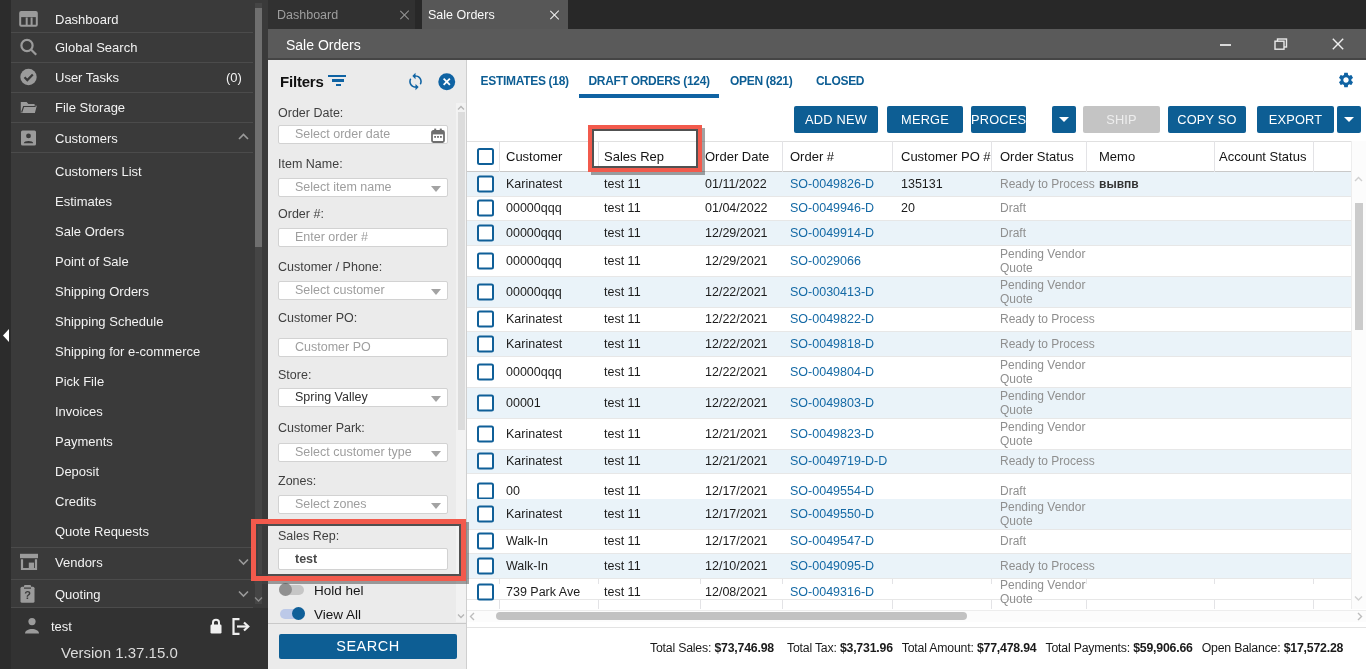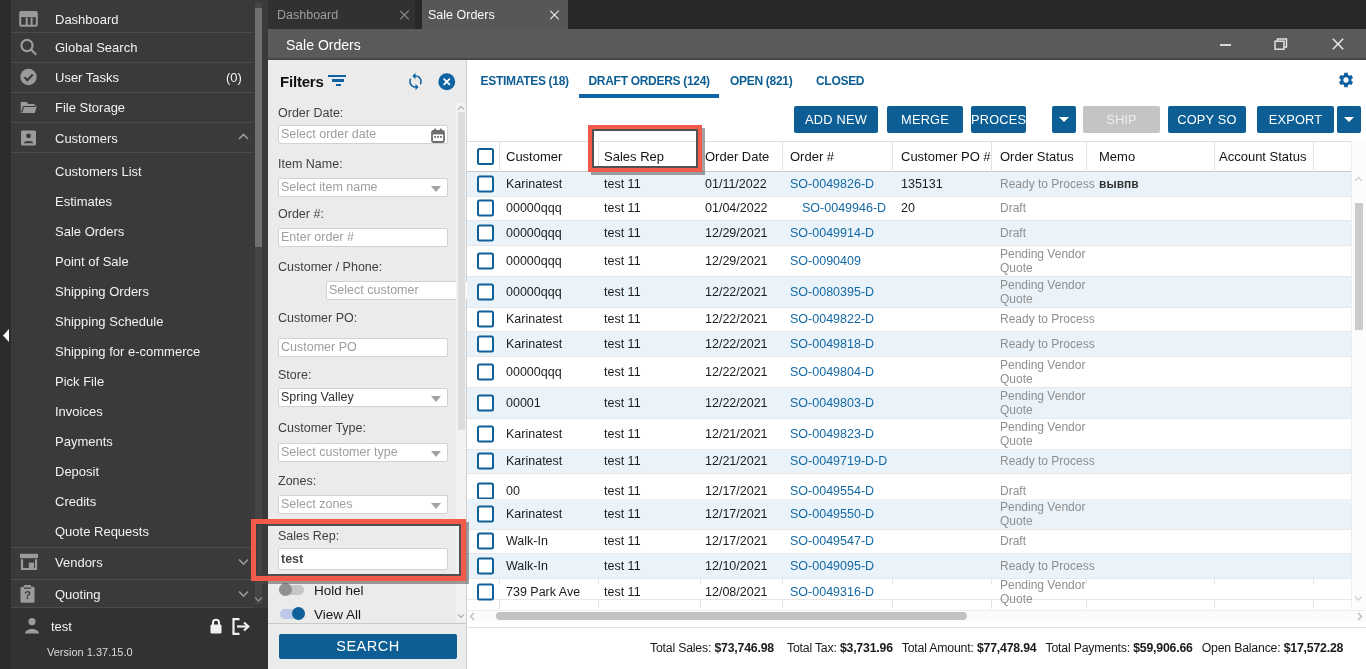--- a/index.html
+++ b/index.html
@@ -17,21 +17,21 @@
 .ttab { position:absolute; top:0; height:29px; font-size:12.5px; }
 .tx { position:absolute; width:10px; height:10px; top:9px; }
 .tx:before,.tx:after { content:""; position:absolute; left:4.5px; top:-0.5px; width:1.4px; height:12px; }
 .tx:before { transform:rotate(45deg); }
 .tx:after { transform:rotate(-45deg); }
 
 #titlebar { left:268px; top:29px; width:1098px; height:31px; background:#5a5a5a; border-bottom:2px solid #454545; }
 
 #fpanel { left:268px; top:60px; width:199px; height:609px; background:#ebebeb; border-right:1px solid #cfcfcf; }
 .flab { position:absolute; left:278px; font-size:12.5px; color:#3f3f3f; transform:translateY(-50%); white-space:nowrap; }
-.finput { position:absolute; left:278px; width:170px; height:19px; background:#fff; border:1px solid #d2d2d2; border-radius:2px; font-size:12.5px; color:#9e9e9e; line-height:17px; padding-left:2px; white-space:nowrap; overflow:hidden; }
+.finput { position:absolute; left:278px; width:170px; height:19px; background:#fff; border:1px solid #d2d2d2; border-radius:2px; font-size:12.5px; color:#9e9e9e; line-height:17px; padding-left:16px; white-space:nowrap; overflow:hidden; }
 .caret { position:absolute; right:6px; top:7px; width:0; height:0; border-left:5px solid transparent; border-right:5px solid transparent; border-top:6px solid #a3a3a3; }
 
 #main { left:467px; top:60px; width:899px; height:609px; background:#fff; }
 .mtab { position:absolute; top:74px; font-weight:bold; font-size:12px; color:#0d5e94; letter-spacing:-0.3px; white-space:nowrap; }
 .btn { position:absolute; top:106px; height:27px; background:#0d5e94; color:#fff; font-size:12.8px; text-align:center; line-height:27px; border-radius:2px; letter-spacing:0.2px; }
 .btn .c { position:absolute; left:50%; top:11px; margin-left:-5px; width:0; height:0; border-left:5px solid transparent; border-right:5px solid transparent; border-top:5.5px solid #fff; }
 .colline { position:absolute; top:141px; width:1px; height:468px; background:#e3e3e6; }
 .hcell { position:absolute; top:141px; height:31px; line-height:31px; font-size:13px; color:#141414; white-space:nowrap; }
 .row { position:absolute; left:467px; width:884px; border-bottom:1px solid #e7e7e7; }
 .cell { position:absolute; font-size:12.5px; color:#1c1c1c; white-space:nowrap; top:50%; transform:translateY(-50%); }
@@ -128,21 +128,21 @@
 <div class="mi" style="top:626px;left:51px;font-size:13px">test</div>
 <svg class="abs" style="left:209px;top:618px" width="14" height="16" viewBox="0 0 14 16">
     <path d="M4 7 L4 4.5 C4 0.8 10 0.8 10 4.5 L10 7" fill="none" stroke="#efefef" stroke-width="2"></path>
     <rect x="1.5" y="6.5" width="11" height="9" rx="1.2" fill="#efefef"></rect>
   </svg>
 <svg class="abs" style="left:232px;top:617.5px" width="18" height="17" viewBox="0 0 18 17">
     <path d="M7.5 1.2 L1.5 1.2 L1.5 15.8 L7.5 15.8" fill="none" stroke="#efefef" stroke-width="2.2"></path>
     <line x1="5" y1="8.5" x2="15.5" y2="8.5" stroke="#efefef" stroke-width="2.2"></line>
     <path d="M12 4.5 L16.3 8.5 L12 12.5" fill="none" stroke="#efefef" stroke-width="2.2"></path>
   </svg>
-<div class="mi" style="top:651.5px;left:47px;font-size:11px;color:#dcdcdc">Version 1.37.15.0</div>
+<div class="mi" style="top:651.5px;left:61px;font-size:15px;color:#dcdcdc">Version 1.37.15.0</div>
 <div class="abs" style="left:254.5px;top:3px;width:7px;height:601px;background:#454545"></div>
 <div class="abs" style="left:254.5px;top:8px;width:7px;height:239px;background:#6f6f6f"></div>
 <svg class="abs" style="left:254px;top:596px" width="9" height="7">
     <path d="M1 1.5 L4.5 5 L8 1.5" fill="none" stroke="#8a8a8a" stroke-width="1.4"></path>
   </svg>
 <div id="tabstrip" class="abs"></div>
 <div class="ttab" style="left:268px;width:147px;background:#313131;color:#9f9f9f">
     <span style="position:absolute;left:9px;top:8px">Dashboard</span>
   </div>
 <div class="tx" style="left:399px"><span></span></div>
@@ -175,35 +175,35 @@
     <circle cx="9" cy="9" r="8.7" fill="#0f63a3"></circle>
     <line x1="5.8" y1="5.8" x2="12.2" y2="12.2" stroke="#fff" stroke-width="1.8"></line>
     <line x1="12.2" y1="5.8" x2="5.8" y2="12.2" stroke="#fff" stroke-width="1.8"></line>
   </svg>
 <div class="flab" style="top:112.8px">Order Date:</div>
 <div class="flab" style="top:163.7px">Item Name:</div>
 <div class="flab" style="top:213.5px">Order #:</div>
 <div class="flab" style="top:266.8px">Customer / Phone:</div>
 <div class="flab" style="top:317.7px">Customer PO:</div>
 <div class="flab" style="top:374.6px">Store:</div>
-<div class="flab" style="top:427.8px">Customer Type:</div>
+<div class="flab" style="top:427.8px">Customer Park:</div>
 <div class="flab" style="top:481.0px">Zones:</div>
 <div class="flab" style="top:535.5px">Sales Rep:</div>
 <div class="finput" style="top:124.5px;">Select order date<svg style="position:absolute;right:2px;top:2px" width="14" height="15" viewBox="0 0 14 15">
       <rect x="1" y="3" width="12" height="11" rx="1.4" fill="none" stroke="#6e6e6e" stroke-width="1.8"></rect>
       <rect x="1" y="3" width="12" height="3.4" fill="#6e6e6e"></rect>
       <rect x="3.2" y="0.6" width="2" height="3" fill="#6e6e6e"></rect>
       <rect x="8.8" y="0.6" width="2" height="3" fill="#6e6e6e"></rect>
       <rect x="3.2" y="8" width="1.8" height="1.8" fill="#6e6e6e"></rect>
       <rect x="6.1" y="8" width="1.8" height="1.8" fill="#6e6e6e"></rect>
       <rect x="9" y="8" width="1.8" height="1.8" fill="#6e6e6e"></rect>
     </svg></div>
 <div class="finput" style="top:177.9px;">Select item name<span class="caret"></span></div>
 <div class="finput" style="top:227.7px;">Enter order #</div>
-<div class="finput" style="top:281.1px;margin-left:48px;">Select customer<span class="caret"></span></div>
+<div class="finput" style="top:281.1px;">Select customer<span class="caret"></span></div>
 <div class="finput" style="top:337.6px;">Customer PO</div>
 <div class="finput" style="top:388.3px;color:#2f2f2f">Spring Valley<span class="caret"></span></div>
 <div class="finput" style="top:442.5px;">Select customer type<span class="caret"></span></div>
 <div class="finput" style="top:494.7px;">Select zones<span class="caret"></span></div>
 <div class="finput" style="top:548.0px;color:#4a4a4a;font-weight:bold;height:22px;line-height:20px">test</div>
 <div class="abs" style="left:279px;top:584.5px;width:25px;height:10px;border-radius:5px;background:#c6c6c6"></div>
 <div class="abs" style="left:278.5px;top:583px;width:13px;height:13px;border-radius:50%;background:#909090"></div>
 <div class="abs" style="left:314px;top:582.5px;font-size:13.5px;color:#161616">Hold hel</div>
 <div class="abs" style="left:280px;top:608.7px;width:25px;height:10px;border-radius:5px;background:#bcc9e8"></div>
 <div class="abs" style="left:292px;top:607.2px;width:13px;height:13px;border-radius:50%;background:#0f5f98"></div>
@@ -267,46 +267,46 @@
 <span class="cell link" style="left:323px">SO-0049826-D</span>
 <span class="cell" style="left:434px">135131</span>
 <span class="cell stat" style="left:533px">Ready to Process</span>
 <span class="cell memo" style="left:632px">вывпв</span>
 </div>
 <div class="row" style="top:196.5px;height:24.5px;background:#fff">
 <span class="cb" style="left:10px"></span>
 <span class="cell" style="left:39px">00000qqq</span>
 <span class="cell" style="left:137px">test 11</span>
 <span class="cell" style="left:238px">01/04/2022</span>
-<span class="cell link" style="left:335px">SO-0049946-D</span>
+<span class="cell link" style="left:323px">SO-0049946-D</span>
 <span class="cell" style="left:434px">20</span>
 <span class="cell stat" style="left:533px">Draft</span>
 </div>
 <div class="row" style="top:221.0px;height:24.5px;background:#eaf3f9">
 <span class="cb" style="left:10px"></span>
 <span class="cell" style="left:39px">00000qqq</span>
 <span class="cell" style="left:137px">test 11</span>
 <span class="cell" style="left:238px">12/29/2021</span>
 <span class="cell link" style="left:323px">SO-0049914-D</span>
 <span class="cell stat" style="left:533px">Draft</span>
 </div>
 <div class="row" style="top:245.5px;height:31.0px;background:#fff">
 <span class="cb" style="left:10px"></span>
 <span class="cell" style="left:39px">00000qqq</span>
 <span class="cell" style="left:137px">test 11</span>
 <span class="cell" style="left:238px">12/29/2021</span>
-<span class="cell link" style="left:323px">SO-0090409</span>
+<span class="cell link" style="left:323px">SO-0029066</span>
 <span class="cell stat" style="left:533px">Pending Vendor<br>Quote</span>
 </div>
 <div class="row" style="top:276.5px;height:31.0px;background:#eaf3f9">
 <span class="cb" style="left:10px"></span>
 <span class="cell" style="left:39px">00000qqq</span>
 <span class="cell" style="left:137px">test 11</span>
 <span class="cell" style="left:238px">12/22/2021</span>
-<span class="cell link" style="left:323px">SO-0080395-D</span>
+<span class="cell link" style="left:323px">SO-0030413-D</span>
 <span class="cell stat" style="left:533px">Pending Vendor<br>Quote</span>
 </div>
 <div class="row" style="top:307.5px;height:24.5px;background:#fff">
 <span class="cb" style="left:10px"></span>
 <span class="cell" style="left:39px">Karinatest</span>
 <span class="cell" style="left:137px">test 11</span>
 <span class="cell" style="left:238px">12/22/2021</span>
 <span class="cell link" style="left:323px">SO-0049822-D</span>
 <span class="cell stat" style="left:533px">Ready to Process</span>
 </div>

